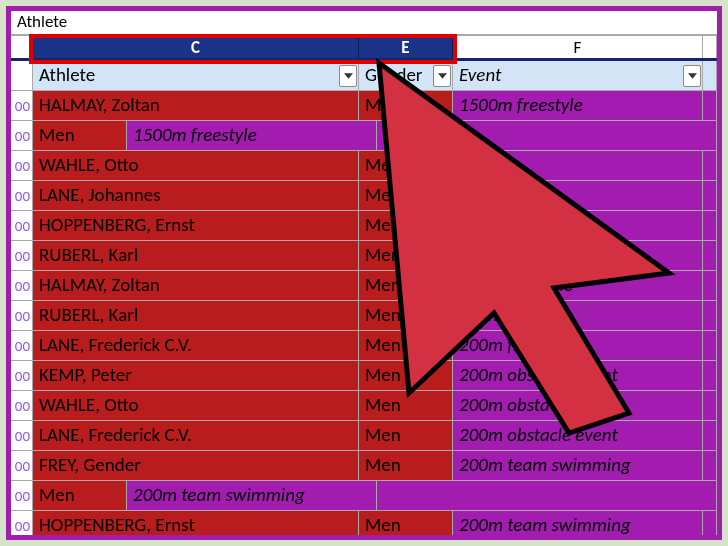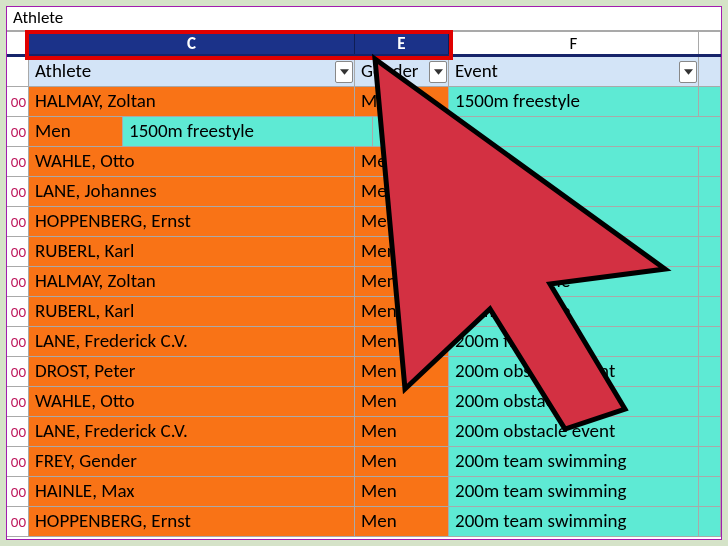--- a/index.html
+++ b/index.html
@@ -5,21 +5,21 @@
   * { box-sizing: border-box; margin: 0; padding: 0; }
   html, body { width: 728px; height: 546px; overflow: hidden; }
   body {
     font-family: Calibri, Arial, sans-serif;
     background: #d5e3c8;
     position: relative;
     padding: 6px;
   }
   .sheet {
     background: #fff;
-    border: 1px solid #a21caf;
+    border: 5px solid #a21caf;
     width: 716px;
     height: 534px;
     overflow: hidden;
     position: relative;
   }
   
   .namebox-row {
     height: 24px;
     border-bottom: 1px solid #a9a9a9;
     display: flex;
@@ -83,21 +83,21 @@
     width: 22px;
     height: 30px;
     border-right: 1px solid #a9a9a9;
     border-bottom: 1px solid #a9a9a9;
     background: #fff;
     font-size: 15px;
     display: flex;
     align-items: center;
     justify-content: flex-end;
     padding-right: 2px;
-    color: #be185d;
+    color: #8b5cf6;
   }
   .body { flex: 1; }
   .row {
     display: flex;
     height: 30px;
     font-size: 19px;
     color: #000;
   }
   .row.header { background: #d3e4f7; }
   .row.header .cell { font-size: 19px; }
@@ -106,26 +106,26 @@
     border-bottom: 1px solid #a9a9a9;
     display: flex;
     align-items: center;
     padding: 0 6px 2px 6px;
     overflow: hidden;
     white-space: nowrap;
     position: relative;
   }
   .cell-c { width: 326px; }
   .cell-e { width: 94px; }
-  .cell-f { width: 250px; }
+  .cell-f { width: 250px; font-style: italic; }
   .cell-g { flex: 1; }
   .row.data .cell-c,
-  .row.data .cell-e { background: #f97316; }
+  .row.data .cell-e { background: #b91c1c; }
   .row.data .cell-f,
-  .row.data .cell-g { background: #5eead4; }
+  .row.data .cell-g { background: #a21caf; }
   .row.header .cell { background: #d3e4f7; }
   
   .filter-btn {
     position: absolute;
     right: 1px;
     top: 50%;
     transform: translateY(-50%);
     width: 18px;
     height: 22px;
     background: #fff;
@@ -262,21 +262,21 @@
             <div class="cell cell-f">200m freestyle</div>
             <div class="cell cell-g"></div>
           </div>
           <div class="row data">
             <div class="cell cell-c">LANE, Frederick C.V.</div>
             <div class="cell cell-e">Men</div>
             <div class="cell cell-f">200m freestyle</div>
             <div class="cell cell-g"></div>
           </div>
           <div class="row data">
-            <div class="cell cell-c">DROST, Peter</div>
+            <div class="cell cell-c">KEMP, Peter</div>
             <div class="cell cell-e">Men</div>
             <div class="cell cell-f">200m obstacle event</div>
             <div class="cell cell-g"></div>
           </div>
           <div class="row data">
             <div class="cell cell-c">WAHLE, Otto</div>
             <div class="cell cell-e">Men</div>
             <div class="cell cell-f">200m obstacle event</div>
             <div class="cell cell-g"></div>
           </div>
@@ -286,21 +286,20 @@
             <div class="cell cell-f">200m obstacle event</div>
             <div class="cell cell-g"></div>
           </div>
           <div class="row data">
             <div class="cell cell-c">FREY, Gender</div>
             <div class="cell cell-e">Men</div>
             <div class="cell cell-f">200m team swimming</div>
             <div class="cell cell-g"></div>
           </div>
           <div class="row data">
-            <div class="cell cell-c">HAINLE, Max</div>
             <div class="cell cell-e">Men</div>
             <div class="cell cell-f">200m team swimming</div>
             <div class="cell cell-g"></div>
           </div>
           <div class="row data">
             <div class="cell cell-c">HOPPENBERG, Ernst</div>
             <div class="cell cell-e">Men</div>
             <div class="cell cell-f">200m team swimming</div>
             <div class="cell cell-g"></div>
           </div>

